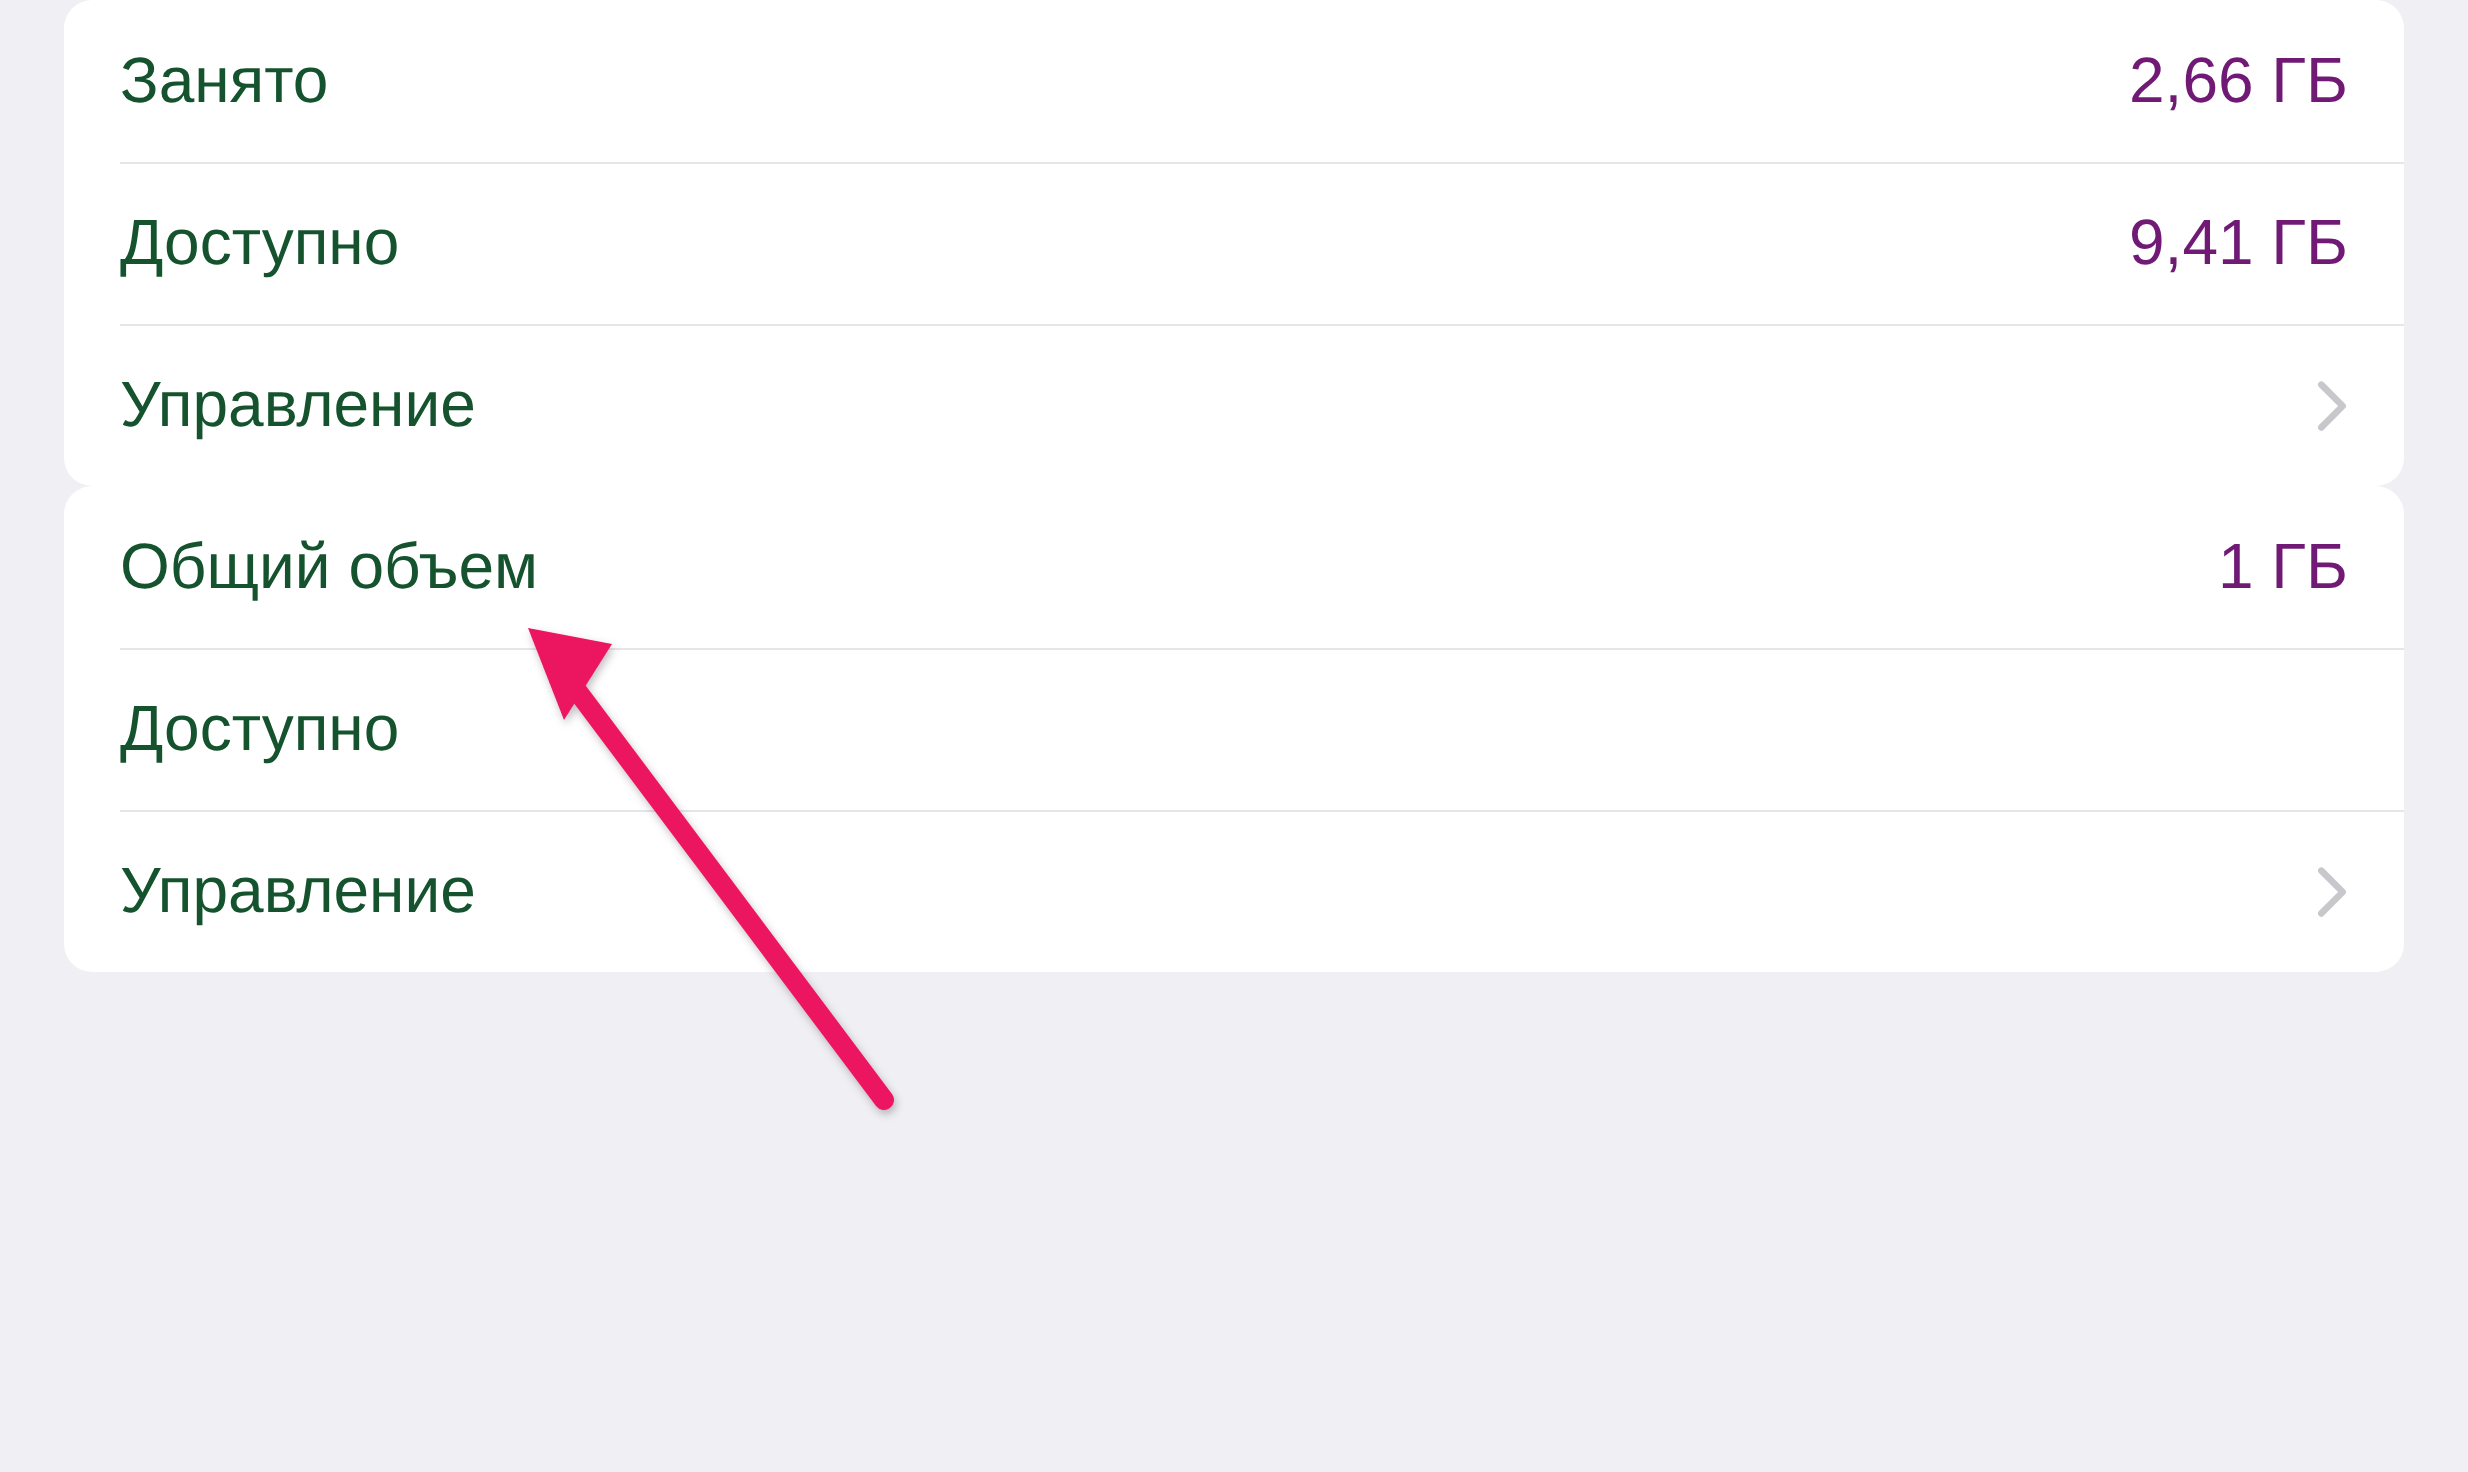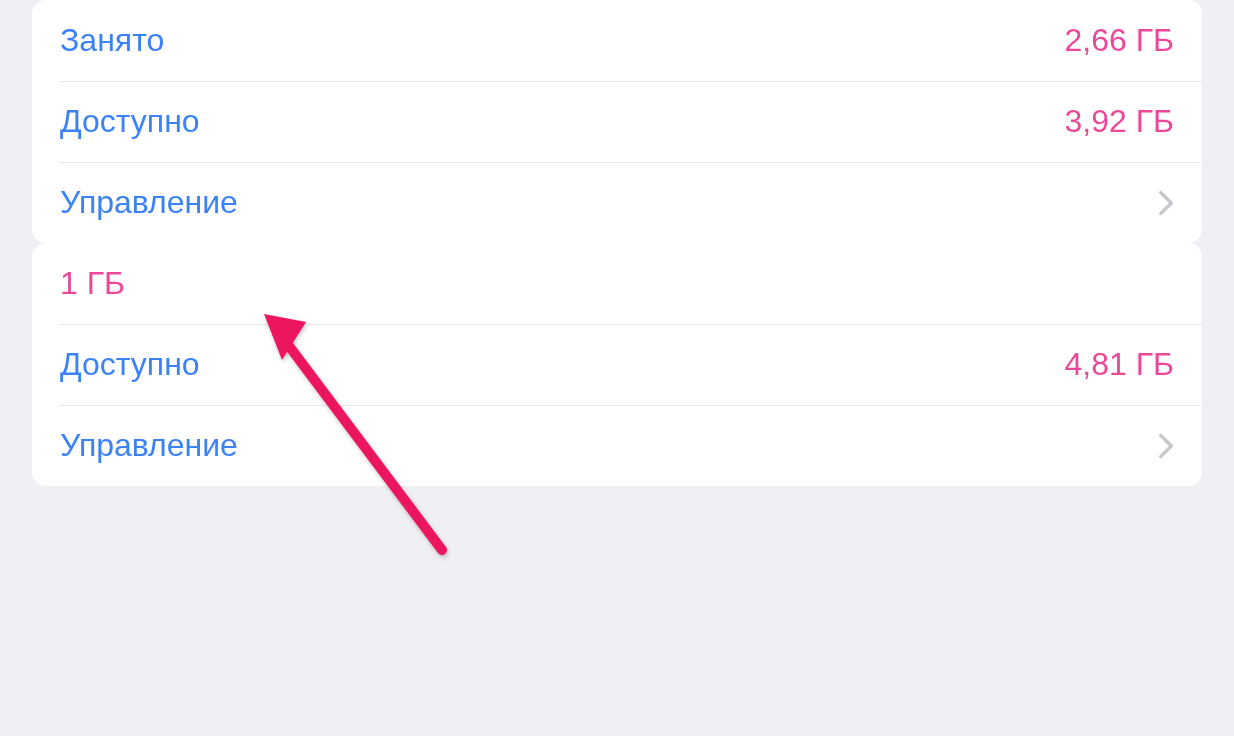--- a/index.html
+++ b/index.html
@@ -41,26 +41,26 @@
       content: "";
       position: absolute;
       top: 0;
       left: 28px;
       right: 0;
       height: 1px;
       background: #e5e5ea;
     }
     .row-label {
       font-size: 32px;
-      color: #3b82f6;
+      color: #14532d;
       font-weight: 400;
     }
     .row-value {
       font-size: 32px;
-      color: #ec4899;
+      color: #701a75;
       font-weight: 400;
     }
     .chevron {
       display: inline-flex;
       align-items: center;
     }
     .chevron svg {
       width: 16px;
       height: 28px;
     }
@@ -77,39 +77,39 @@
 
 <div class="container">
 
   <div class="card">
     <div class="row">
       <span class="row-label">Занято</span>
       <span class="row-value">2,66 ГБ</span>
     </div>
     <div class="row">
       <span class="row-label">Доступно</span>
-      <span class="row-value">3,92 ГБ</span>
+      <span class="row-value">9,41 ГБ</span>
     </div>
     <div class="row">
       <span class="row-label">Управление</span>
       <span class="chevron">
         <svg viewBox="0 0 12 20" fill="none" stroke="#c7c7cc" stroke-width="2.5" stroke-linecap="round" stroke-linejoin="round">
           <polyline points="2,2 10,10 2,18"></polyline>
         </svg>
       </span>
     </div>
   </div>
 
   <div class="card">
     <div class="row">
+      <span class="row-label">Общий объем</span>
       <span class="row-value">1 ГБ</span>
     </div>
     <div class="row">
       <span class="row-label">Доступно</span>
-      <span class="row-value">4,81 ГБ</span>
     </div>
     <div class="row">
       <span class="row-label">Управление</span>
       <span class="chevron">
         <svg viewBox="0 0 12 20" fill="none" stroke="#c7c7cc" stroke-width="2.5" stroke-linecap="round" stroke-linejoin="round">
           <polyline points="2,2 10,10 2,18"></polyline>
         </svg>
       </span>
     </div>
   </div>

